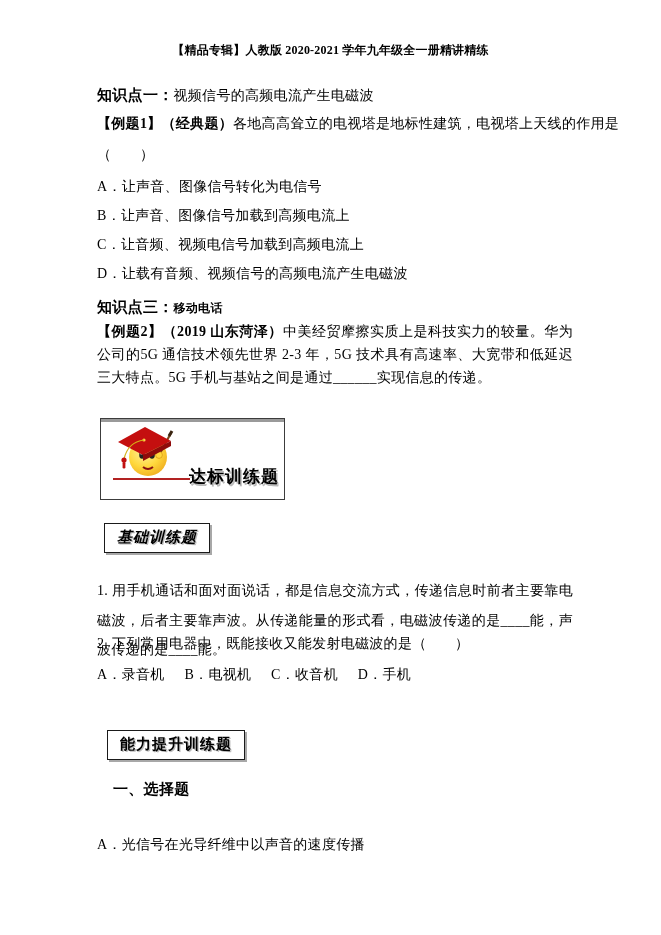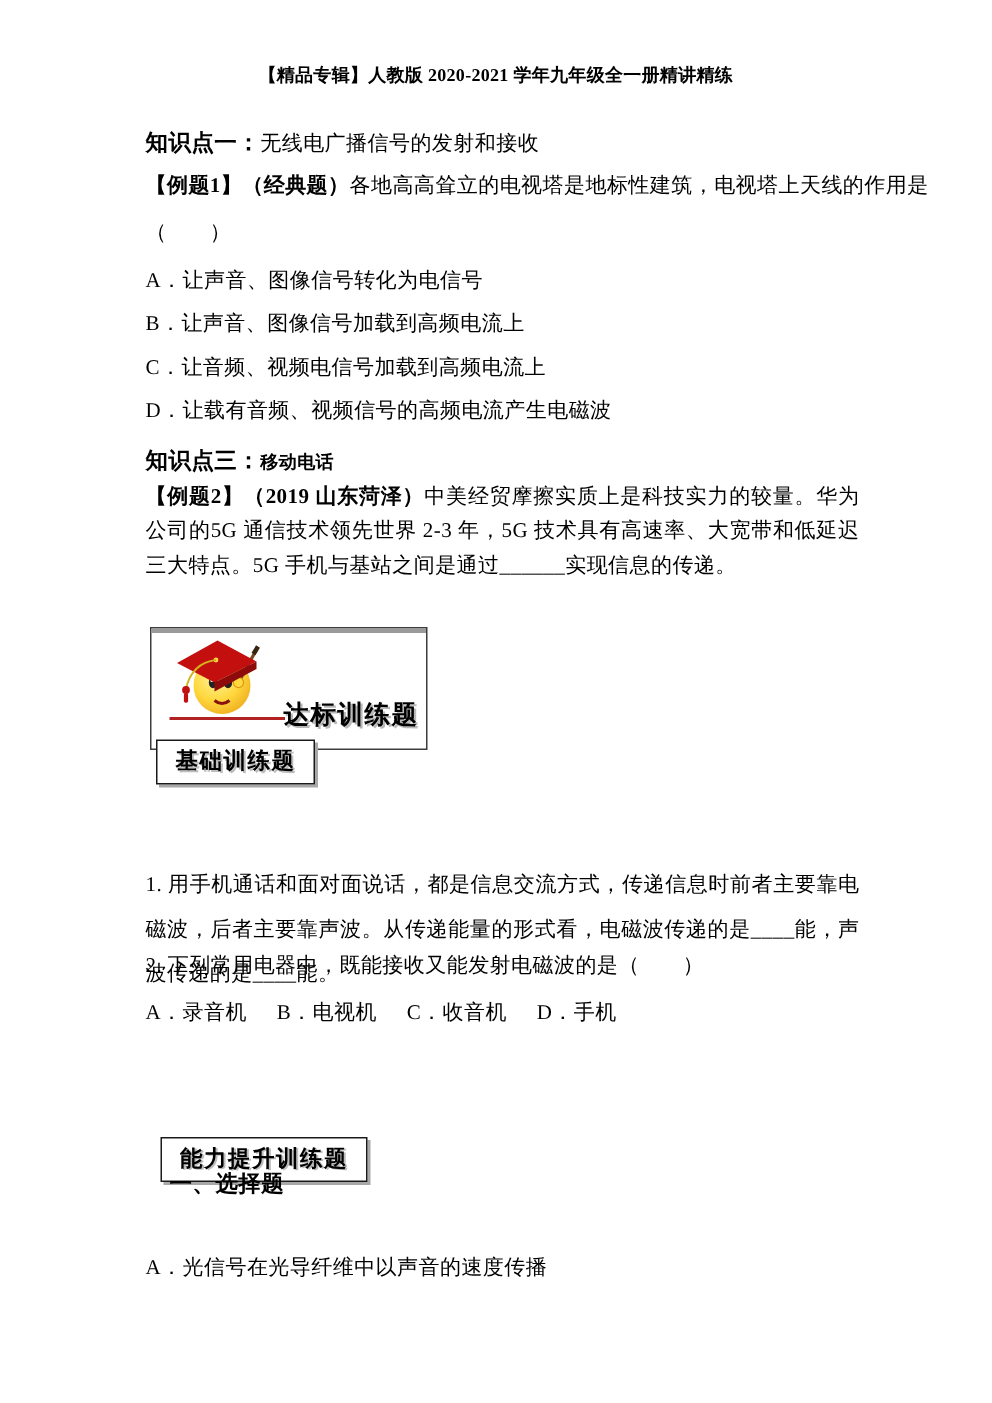--- a/index.html
+++ b/index.html
@@ -35,21 +35,21 @@
   .opt-row span:last-child { margin-right:14px; }
 </style>
 </head>
 <body>
 
 <div class="page">
 
   <div class="header-line">【精品专辑】人教版 2020-2021 学年九年级全一册精讲精练</div>
 
   <div class="ln b" style="top:86px; font-size:15px;">
-    <span>知识点一：</span><span style="font-weight:normal; font-size:14px;">无线电广播信号的发射和接收</span>
+    <span>知识点一：</span><span style="font-weight:normal; font-size:14px;">视频信号的高频电流产生电磁波</span>
   </div>
 
   <div class="ln" style="top:115px;">
     <span class="b">【例题1】（经典题）</span><span>各地高高耸立的电视塔是地标性建筑，电视塔上天线的作用是</span>
   </div>
 
   <div class="ln" style="top:146px;">（　　）</div>
 
   <div class="ln" style="top:178px;">A．让声音、图像信号转化为电信号</div>
   <div class="ln" style="top:207px;">B．让声音、图像信号加载到高频电流上</div>
@@ -89,33 +89,33 @@
         <circle cx="29" cy="16" r="1.6" fill="#ffd24a"></circle>
         <path d="M29 16 q-16 2 -20 19" stroke="#d4b218" stroke-width="1.2" fill="none"></path>
         <circle cx="9" cy="36" r="2.6" fill="#c01010"></circle>
         <rect x="7.6" y="38" width="2.8" height="6.5" rx="1.2" fill="#c01010"></rect>
       </svg>
     </div>
     <div class="banner-redline"></div>
     <div class="banner-title">达标训练题</div>
   </div>
 
-  <div class="label-box" style="left:104px; top:493px;">基础训练题</div>
+  <div class="label-box" style="left:104px; top:523px;font-style:italic;">基础训练题</div>
 
   <div class="para" style="top:576px; line-height:29.5px;">1. 用手机通话和面对面说话，都是信息交流方式，传递信息时前者主要靠电磁波，后者主要靠声波。从传递能量的形式看，电磁波传递的是____能，声波传递的是____能。</div>
 
   <div class="ln" style="top:635px;">2. 下列常用电器中，既能接收又能发射电磁波的是（　　）</div>
 
   <div class="ln opt-row" style="top:666px;">
     <span>A．录音机</span>
     <span>B．电视机</span>
     <span>C．收音机</span>
     <span>D．手机</span>
   </div>
 
-  <div class="label-box" style="left:107px; top:730px;margin-top:28px;">能力提升训练题</div>
+  <div class="label-box" style="left:107px; top:730px;">能力提升训练题</div>
 
   <div class="ln b" style="top:780px; font-size:15px;margin-left:16px;">一、选择题</div>
 
 
   <div class="ln" style="top:836px;">A．光信号在光导纤维中以声音的速度传播</div>
 
 </div>
 
 </body></html>

